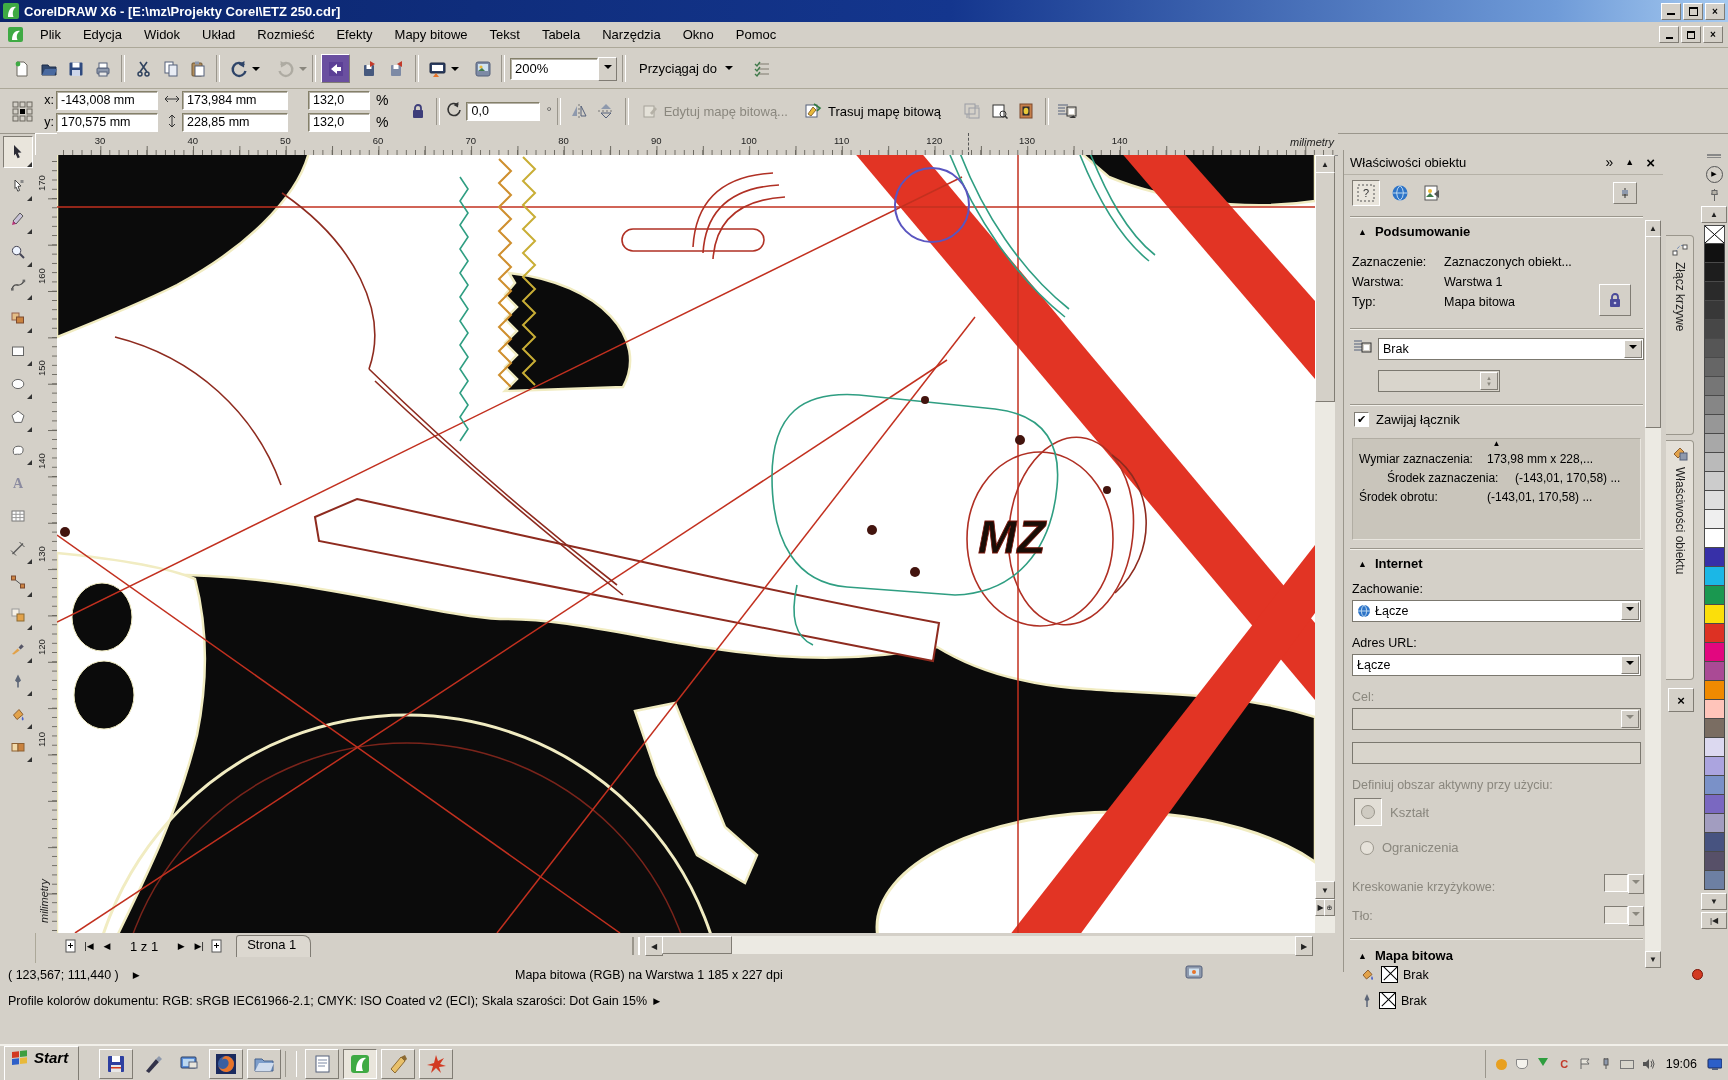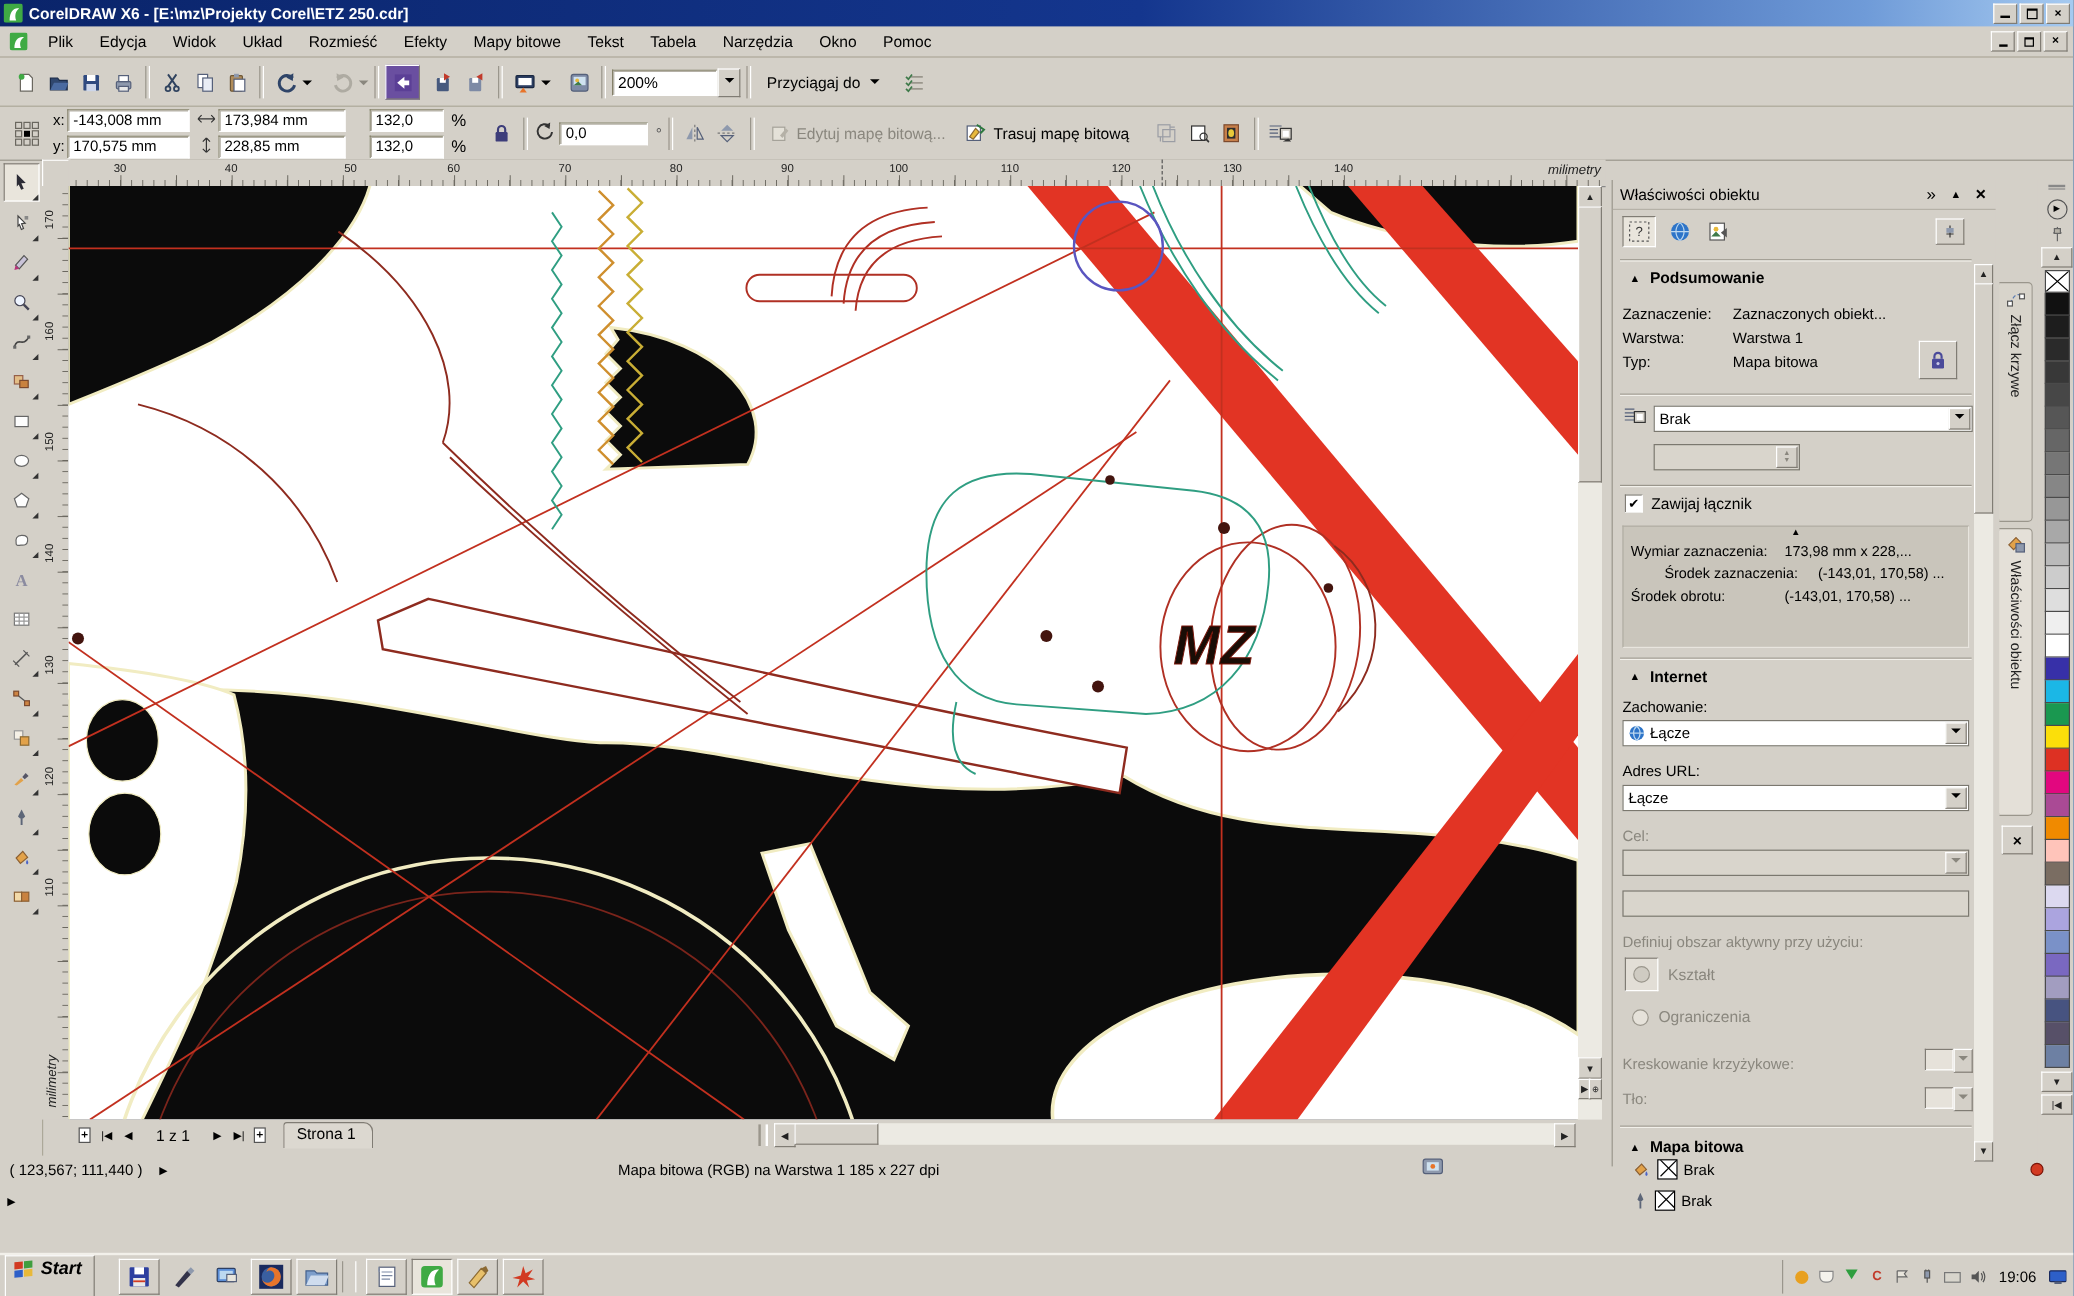--- a/index.html
+++ b/index.html
@@ -534,21 +534,21 @@
         </svg>
       </div>
     </div>
 
   <div class="abs corner raised"></div>
   <div class="abs hruler" id="hruler">
     <span class="runit">milimetry</span>
     <span style="position:absolute;left:911px;top:0;height:22px;border-left:1px dashed #555;"></span>
   <span class="rlabel" style="left: 31px;">30</span>
       <span class="rlabel" style="left: 123.7px;">40</span>
-      <span class="rlabel" style="left: 216.4px; text-align: right;">50</span>
+      <span class="rlabel" style="left: 216.4px;">50</span>
       <span class="rlabel" style="left: 309.1px;">60</span>
       <span class="rlabel" style="left: 401.8px;">70</span>
       <span class="rlabel" style="left: 494.5px;">80</span>
       <span class="rlabel" style="left: 587.2px;">90</span>
       <span class="rlabel" style="left: 679.9px;">100</span>
       <span class="rlabel" style="left: 772.6px;">110</span>
       <span class="rlabel" style="left: 865.3px;">120</span>
       <span class="rlabel" style="left: 958px;">130</span>
       <span class="rlabel" style="left: 1050.7px;">140</span>
     </div>
@@ -922,20 +922,21 @@
       <svg width="16" height="15">
           <path d="M3 8 L8 3 L12 7.5 L6.5 12 Z" fill="#e2a24a" stroke="#8c6033"></path>
           <path d="M12 9 Q14 12 12 13 Q10.2 11.8 12 9 Z" fill="#4a62c8"></path>
         </svg>
       <span class="xswatch"></span>
       <span>Brak</span>
     </span>
     <span style="position:absolute;left:1692px;width:9px;height:9px;border-radius:50%;background:#d23a22;border:1px solid #7a1408;"></span>
   </div>
   <div class="abs statusrow" style="top:988px;">
+    <span style="margin-left:8px;">Profile kolorów dokumentu: RGB: sRGB IEC61966-2.1; CMYK: ISO Coated v2 (ECI); Skala szarości: Dot Gain 15%</span>
     <span style="margin-left:6px;font-size:9px;">▶</span>
     <span style="position:absolute;left:1360px;display:flex;align-items:center;gap:5px;">
       <svg width="14" height="15">
           <path d="M7 1 L9.5 6.5 Q7 10 4.5 6.5 Z" fill="#5d6678"></path>
           <line x1="7" y1="8" x2="7" y2="14" stroke="#5d6678" stroke-width="1.5"></line>
         </svg>
       <span class="xswatch"></span>
       <span>Brak</span>
     </span>
   </div>

